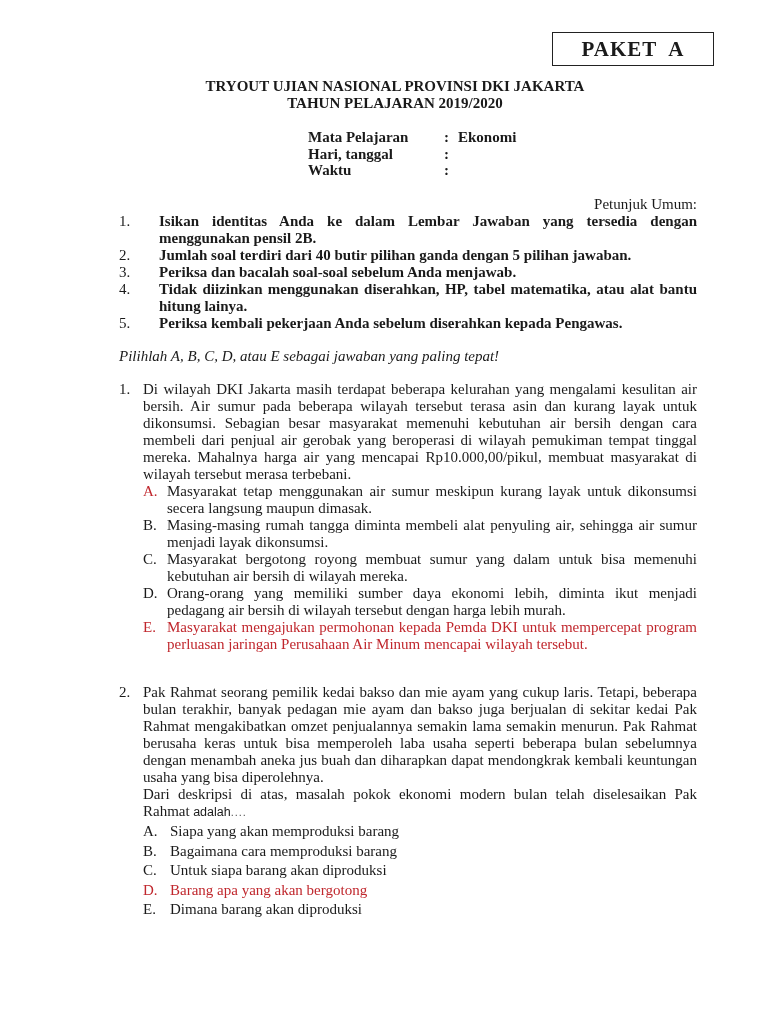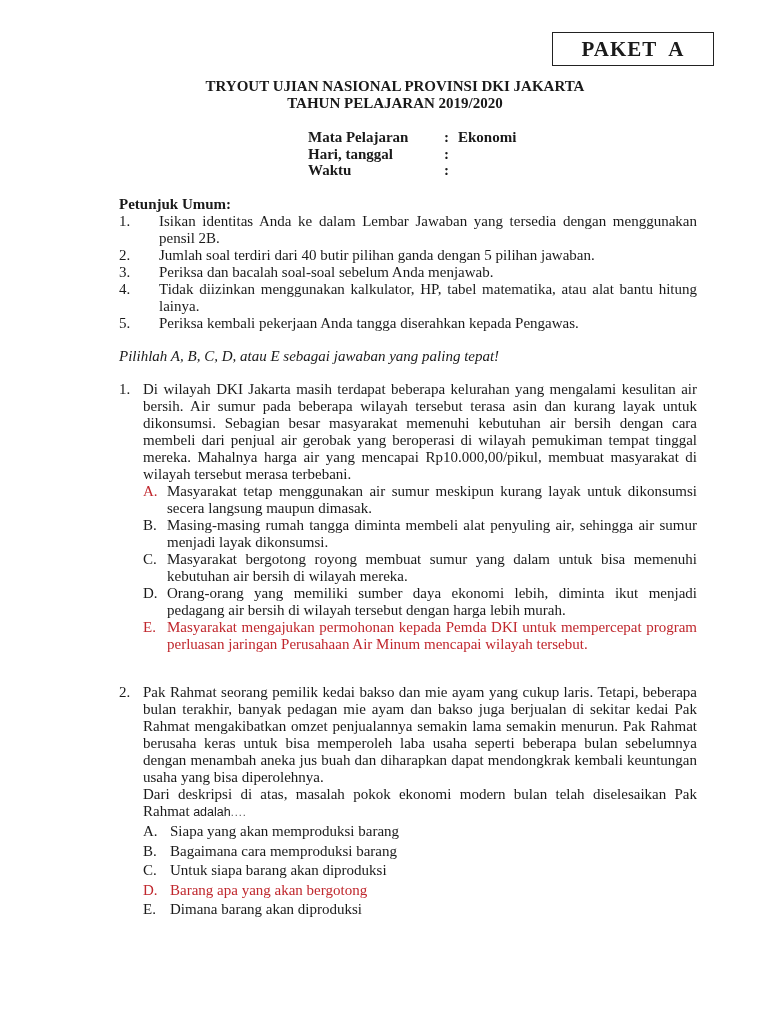--- a/index.html
+++ b/index.html
@@ -17,25 +17,25 @@
   .title.l1 { top: 78px; }
   .title.l2 { top: 95px; }
 
   .meta { position: absolute; left: 297px; top: 129px; font-size: 15px; line-height: 16.5px; }
   .meta-row { display: flex; font-weight: bold; }
   .meta-label { width: 136px; }
   .meta-colon { width: 14px; }
 
   .block { position: absolute; left: 108px; width: 578px; font-size: 15px; line-height: 17px; }
 
-  .petunjuk-head { top: 196px; font-weight: bold; }
+  .petunjuk-head { top: 196px; font-weight: normal; text-align: right; }
   .petunjuk { top: 213px; }
   .pet-item { display: flex; text-align: justify; }
   .pet-num { width: 40px; flex: none; }
-  .pet-text { flex: 1; }
+  .pet-text { flex: 1; font-weight: bold; }
 
   .instr { top: 348px; font-style: italic; }
 
   .q { display: flex; text-align: justify; }
   .q-num { width: 24px; flex: none; }
   .q-body { flex: 1; }
   .q-body p { margin: 0; }
   .q1 { top: 381px; }
   .q2 { top: 684px; }
 
@@ -89,25 +89,25 @@
     <div class="pet-item">
       <span class="pet-num">2.</span>
       <span class="pet-text">Jumlah soal terdiri dari 40 butir pilihan ganda dengan 5 pilihan jawaban.</span>
     </div>
     <div class="pet-item">
       <span class="pet-num">3.</span>
       <span class="pet-text">Periksa dan bacalah soal-soal sebelum Anda menjawab.</span>
     </div>
     <div class="pet-item">
       <span class="pet-num">4.</span>
-      <span class="pet-text">Tidak diizinkan menggunakan kalkulator, HP, tabel matematika, atau alat bantu hitung lainya.</span>
+      <span class="pet-text">Tidak diizinkan menggunakan diserahkan, HP, tabel matematika, atau alat bantu hitung lainya.</span>
     </div>
     <div class="pet-item">
       <span class="pet-num">5.</span>
-      <span class="pet-text">Periksa kembali pekerjaan Anda tangga diserahkan kepada Pengawas.</span>
+      <span class="pet-text">Periksa kembali pekerjaan Anda sebelum diserahkan kepada Pengawas.</span>
     </div>
   </div>
 
   <div class="block instr">Pilihlah A, B, C, D, atau E sebagai jawaban yang paling tepat!</div>
 
   <div class="block q q1">
     <span class="q-num">1.</span>
     <div class="q-body">
       <p>Di wilayah DKI Jakarta masih terdapat beberapa kelurahan yang mengalami kesulitan air bersih. Air sumur pada beberapa wilayah tersebut terasa asin dan kurang layak untuk dikonsumsi. Sebagian besar masyarakat memenuhi kebutuhan air bersih dengan cara membeli dari penjual air gerobak yang beroperasi di wilayah pemukiman tempat tinggal mereka. Mahalnya harga air yang mencapai Rp10.000,00/pikul, membuat masyarakat di wilayah tersebut merasa terbebani.</p>
       <div class="opt">

